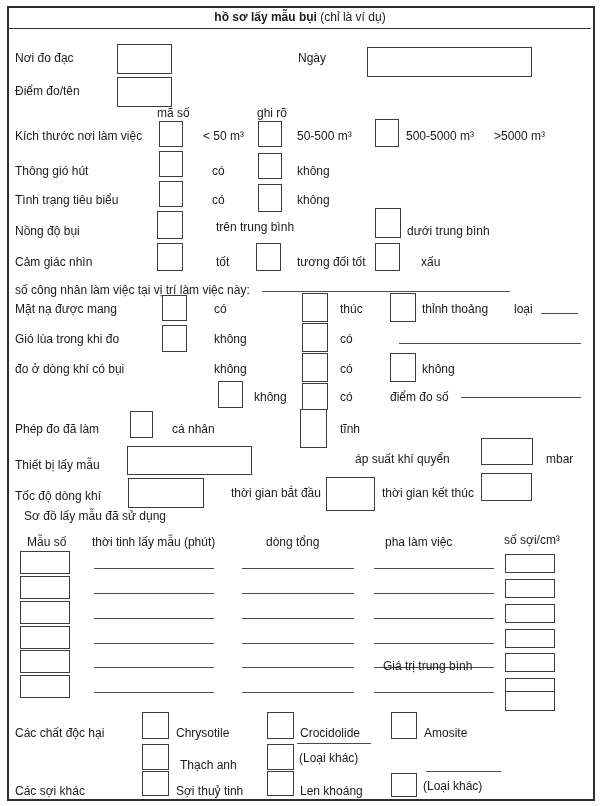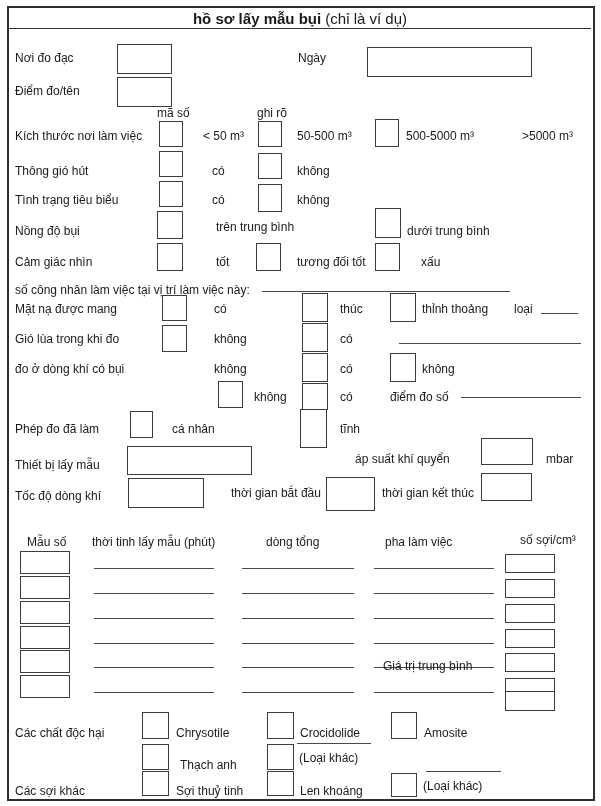--- a/index.html
+++ b/index.html
@@ -3,21 +3,21 @@
 <meta charset="utf-8">
 <style>
   html,body{margin:0;padding:0;background:#ffffff;}
   .form{
     position:relative;width:601px;height:806px;background:#fff;
     font-family:"Liberation Sans","DejaVu Sans",sans-serif;
     font-size:12px;color:#1a1a1a;overflow:hidden;
   }
   .border{position:absolute;left:7px;top:6px;width:584px;height:791px;border:2px solid #2e2e2e;}
   .titlebar{position:absolute;left:9px;top:8px;width:582px;height:21px;border-bottom:1.5px solid #333;
-    text-align:center;font-size:15px;padding-top:2px;box-sizing:border-box;}
+    text-align:center;font-size:12px;padding-top:2px;box-sizing:border-box;}
   .titlebar b{font-weight:bold;}
   .lbl{position:absolute;white-space:nowrap;line-height:14px;}
   .cb{position:absolute;width:24px;height:26px;border:1.5px solid #3c3c3c;background:#fff;box-sizing:border-box;}
   .box{position:absolute;border:1.5px solid #3c3c3c;background:#fff;box-sizing:border-box;}
   .wline{position:absolute;border-top:1.5px solid #4a4a4a;height:0;}
 </style>
 </head>
 <body>
 
 <div class="form">
@@ -38,21 +38,21 @@
   <div class="lbl" style="left:157px;top:106px">mã số</div>
   <div class="lbl" style="left:257px;top:106px">ghi rõ</div>
 
   <div class="lbl" style="left:15px;top:129px">Kích thước nơi làm việc</div>
   <div class="cb" style="left:159px;top:121px"></div>
   <div class="lbl" style="left:203px;top:129px">&lt; 50 m³</div>
   <div class="cb" style="left:258px;top:121px"></div>
   <div class="lbl" style="left:297px;top:129px">50-500 m³</div>
   <div class="cb" style="left:375px;top:119px;height:28px"></div>
   <div class="lbl" style="left:406px;top:129px">500-5000 m³</div>
-  <div class="lbl" style="left:522px;top:129px">&gt;5000 m³</div>
+  <div class="lbl" style="left:494px;top:129px">&gt;5000 m³</div>
 
   <div class="lbl" style="left:15px;top:164px">Thông gió hút</div>
   <div class="cb" style="left:159px;top:151px"></div>
   <div class="lbl" style="left:212px;top:164px">có</div>
   <div class="cb" style="left:258px;top:153px"></div>
   <div class="lbl" style="left:297px;top:164px">không</div>
 
   <div class="lbl" style="left:15px;top:193px">Tình trạng tiêu biểu</div>
   <div class="cb" style="left:159px;top:181px"></div>
   <div class="lbl" style="left:212px;top:193px">có</div>
@@ -119,25 +119,26 @@
   <div class="box" style="left:481px;top:438px;width:52px;height:27px"></div>
   <div class="lbl" style="left:546px;top:452px">mbar</div>
 
   <div class="lbl" style="left:15px;top:489px">Tốc độ dòng khí</div>
   <div class="box" style="left:128px;top:478px;width:76px;height:30px"></div>
   <div class="lbl" style="left:231px;top:486px">thời gian bắt đầu</div>
   <div class="box" style="left:326px;top:477px;width:49px;height:34px"></div>
   <div class="lbl" style="left:382px;top:486px">thời gian kết thúc</div>
   <div class="box" style="left:481px;top:473px;width:51px;height:28px"></div>
 
+  <div class="lbl" style="left:24px;top:509px">Sơ đồ lấy mẫu đã sử dụng</div>
   <div class="lbl" style="left:27px;top:535px">Mẫu số</div>
   <div class="lbl" style="left:92px;top:535px">thời tinh lấy mẫu (phút)</div>
   <div class="lbl" style="left:266px;top:535px">dòng tổng</div>
   <div class="lbl" style="left:385px;top:535px">pha làm việc</div>
-  <div class="lbl" style="left:520px;top:533px">số sợi/cm³</div>
+  <div class="lbl" style="left:504px;top:533px">số sợi/cm³</div>
   <div id="sample-rows">
       <div class="box" style="left: 20px; top: 551px; width: 50px; height: 23px;"></div>
       <div class="wline" style="left: 94px; top: 568px; width: 120px;"></div>
       <div class="wline" style="left: 242px; top: 568px; width: 112px;"></div>
       <div class="wline" style="left: 374px; top: 568px; width: 120px;"></div>
       <div class="box" style="left: 505px; top: 554px; width: 50px; height: 19px;"></div>
       <div class="box" style="left: 20px; top: 576px; width: 50px; height: 23px;"></div>
       <div class="wline" style="left: 94px; top: 593px; width: 120px;"></div>
       <div class="wline" style="left: 242px; top: 593px; width: 112px;"></div>
       <div class="wline" style="left: 374px; top: 593px; width: 120px;"></div>

